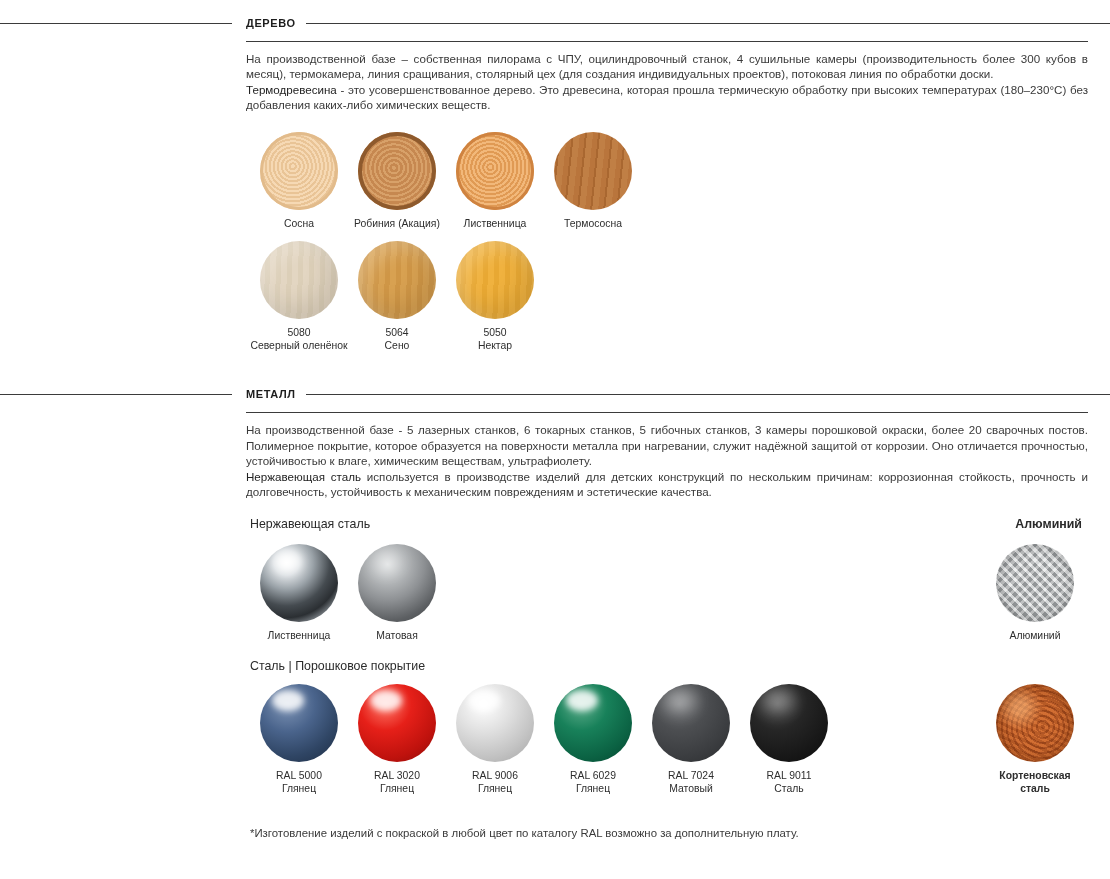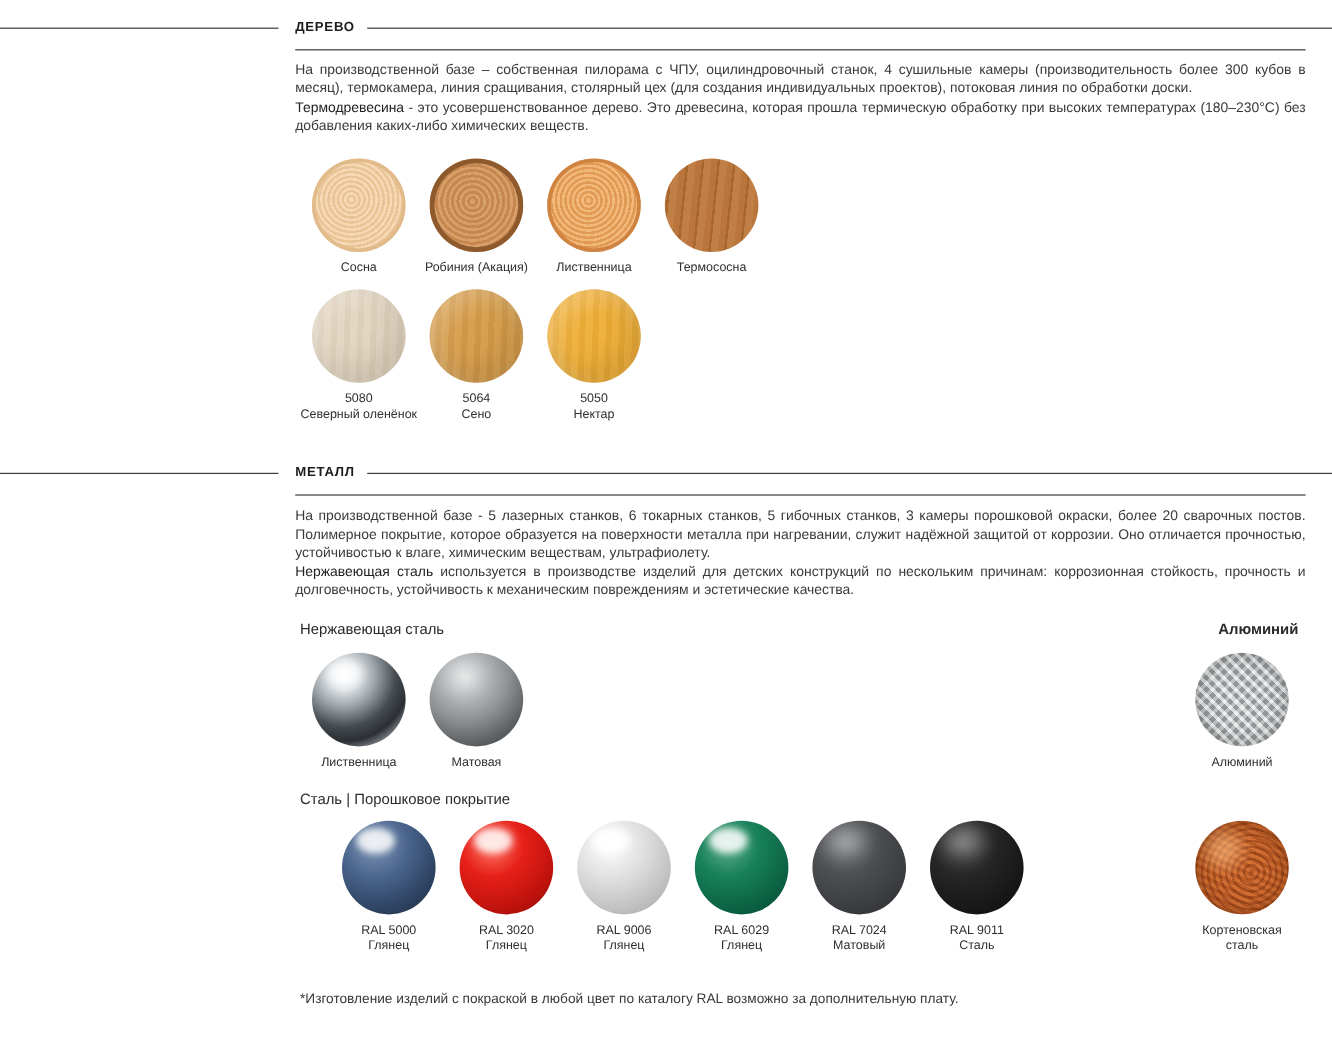--- a/index.html
+++ b/index.html
@@ -360,21 +360,21 @@
         <div class="disc alu"></div>
       </div>
       <div class="caption">
         <span>Алюминий</span>
       </div>
     </div>
   </div>
 
   <div class="sub-label" style="margin-top:16px;">Сталь | Порошковое покрытие</div>
 
-  <div style="position:relative; margin-top:10px;padding-left:25px;">
+  <div style="position:relative; margin-top:10px;">
     <div class="swatch-row" style="margin-left:250px;">
       <div class="swatch">
         <div class="disc-wrap">
           <div class="disc gloss c5000"></div>
         </div>
         <div class="caption">
           <span>RAL 5000</span>
           <span class="l2">Глянец</span>
         </div>
       </div>
@@ -417,21 +417,21 @@
       <div class="swatch">
         <div class="disc-wrap">
           <div class="disc gloss c9011"></div>
         </div>
         <div class="caption">
           <span>RAL 9011</span>
           <span class="l2">Сталь</span>
         </div>
       </div>
     </div>
-    <div class="swatch" style="position:absolute; right:26px; top:0;">
+    <div class="swatch" style="position:absolute; right:26px; top:0;font-weight:bold;">
       <div class="disc-wrap">
         <div class="disc corten"></div>
       </div>
       <div class="caption">
         <span>Кортеновская</span>
         <span class="l2">сталь</span>
       </div>
     </div>
   </div>
 

